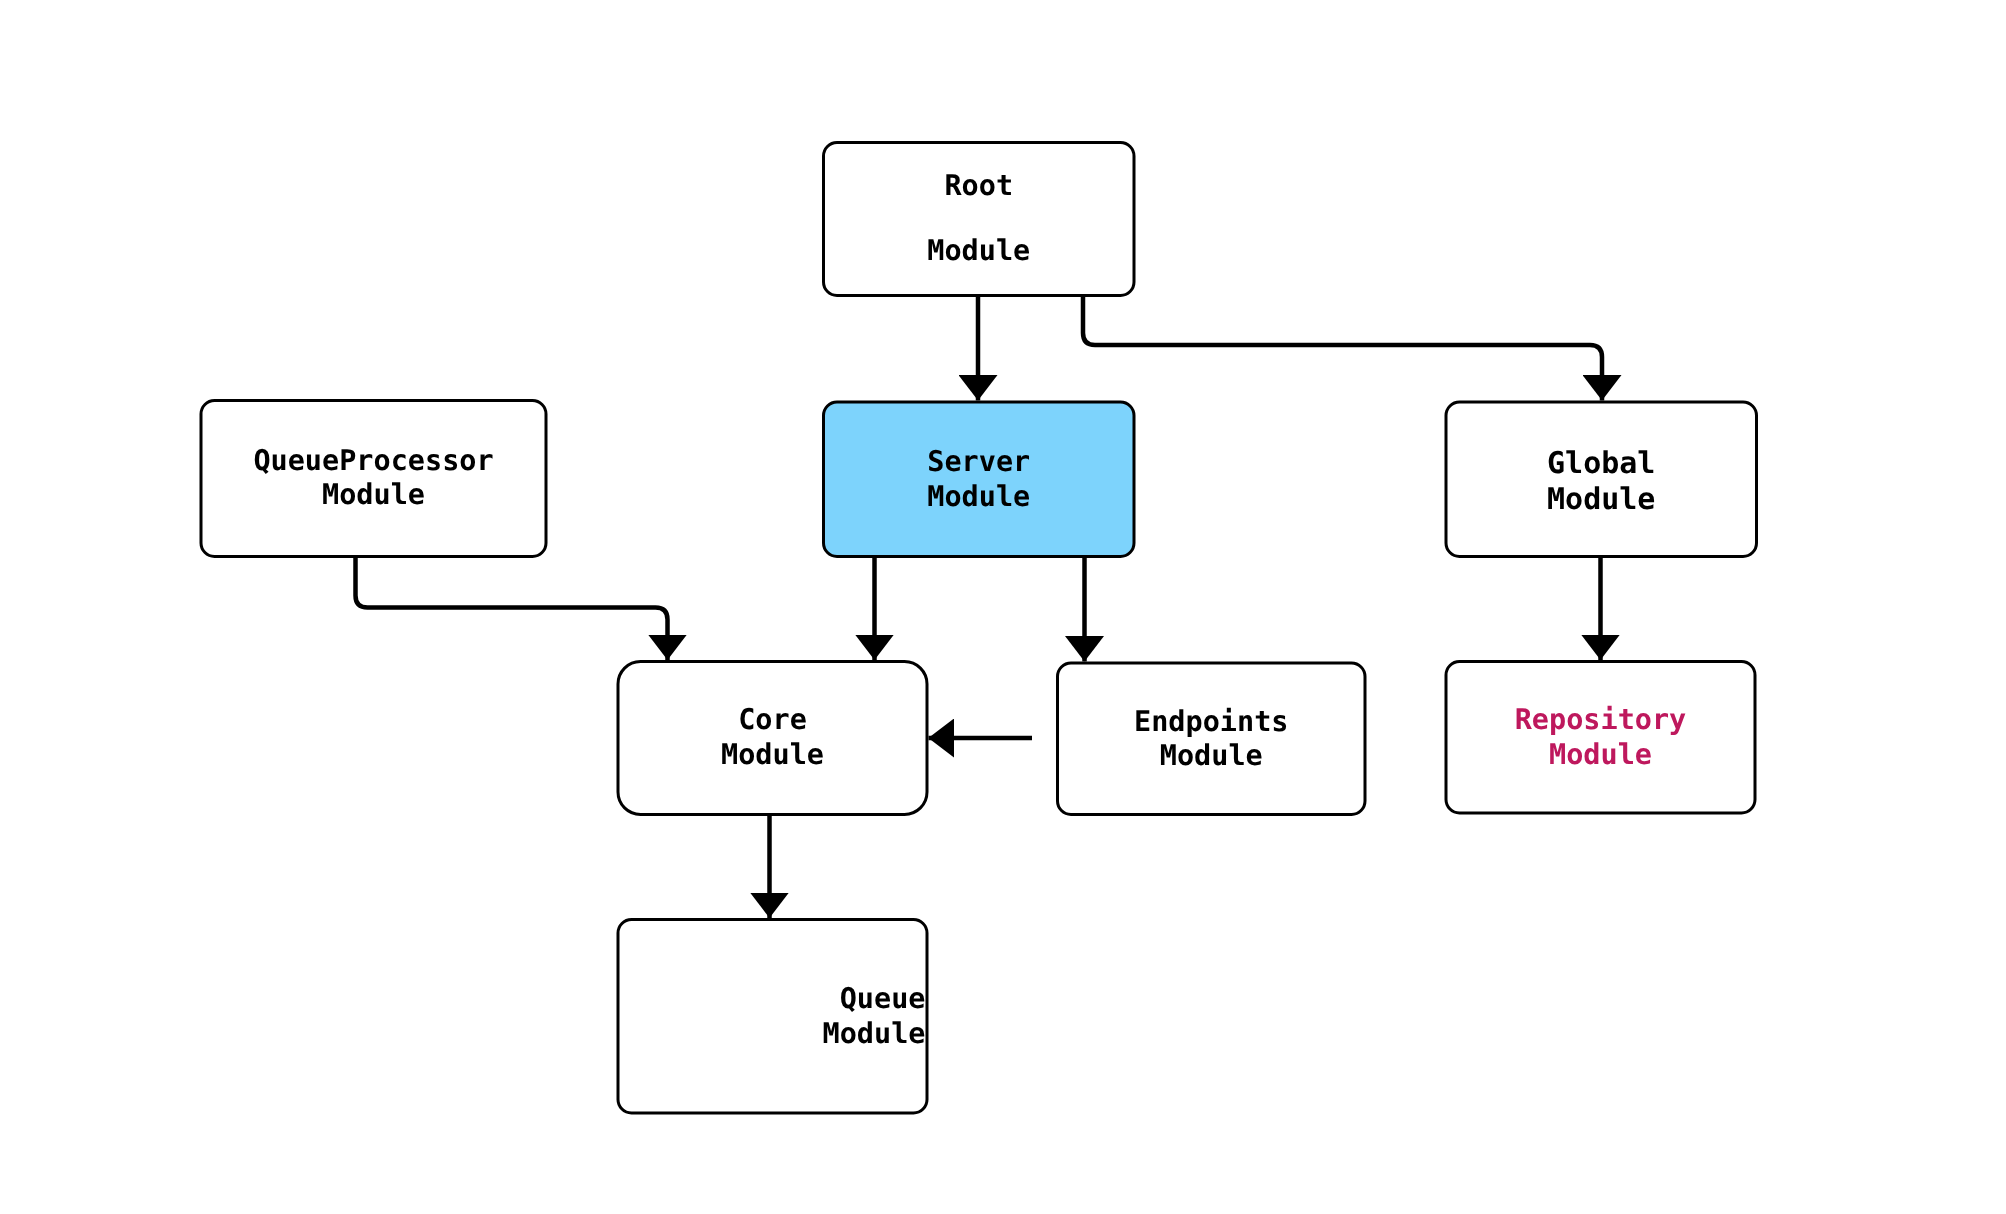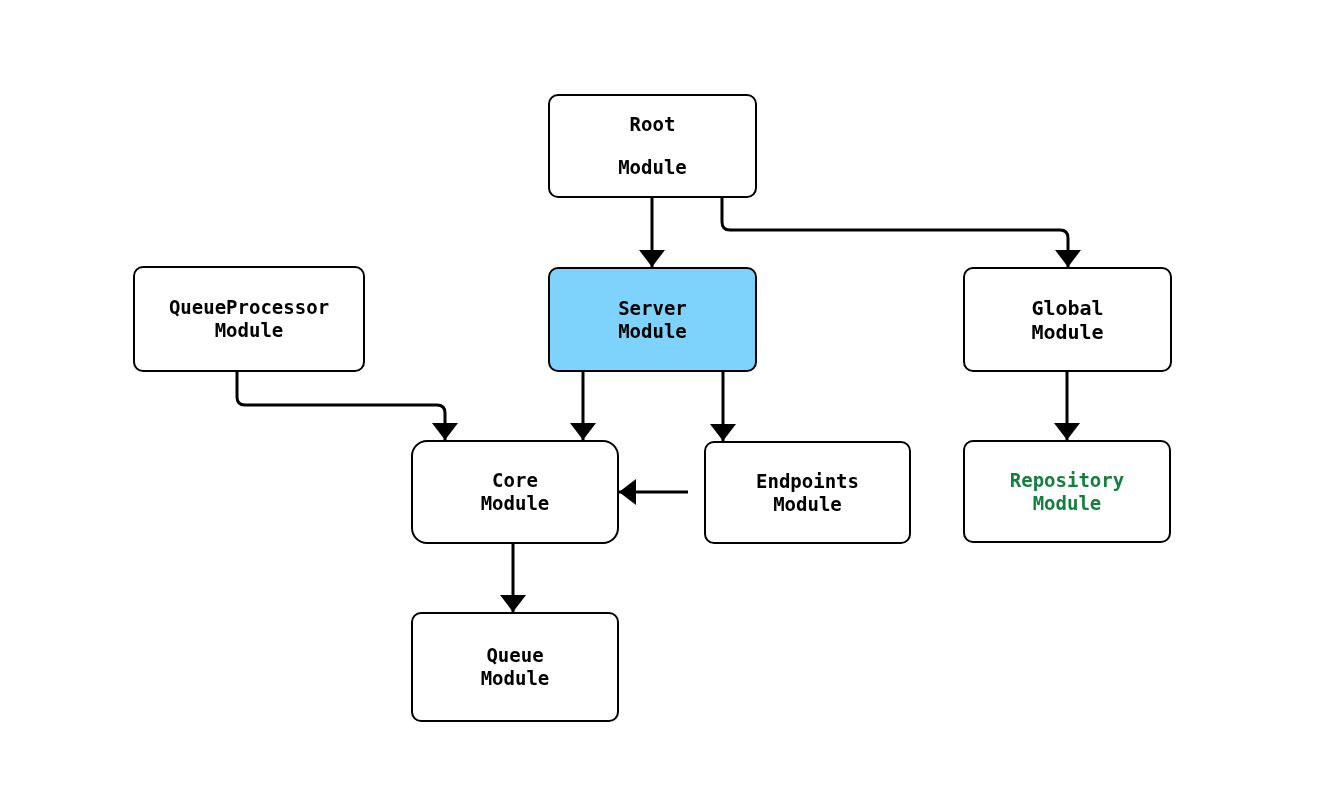--- a/index.html
+++ b/index.html
@@ -58,22 +58,22 @@
         <div>Module</div>
       </div>
       <div class="node" style="left: 411px; top: 440px; width: 208px; height: 104px; background: rgb(255, 255, 255); border-color: rgb(0, 0, 0); border-width: 2.8px; border-radius: 16px; font-size: 19px; color: rgb(0, 0, 0);">
         <div>Core</div>
         <div>Module</div>
       </div>
       <div class="node" style="left: 692px; top: 441px; width: 207px; height: 103px; background: rgb(255, 255, 255); border-color: rgb(0, 0, 0); border-width: 2.8px; border-radius: 10px; font-size: 19px; color: rgb(0, 0, 0); margin-left: 12px;">
         <div>Endpoints</div>
         <div>Module</div>
       </div>
-      <div class="node" style="left: 963px; top: 440px; width: 208px; height: 103px; background: rgb(255, 255, 255); border-color: rgb(0, 0, 0); border-width: 2.8px; border-radius: 10px; font-size: 19px; color: #15803d;">
+      <div class="node" style="left: 963px; top: 440px; width: 208px; height: 103px; background: rgb(255, 255, 255); border-color: rgb(0, 0, 0); border-width: 2.8px; border-radius: 10px; font-size: 19px; color: #be185d;">
         <div>Repository</div>
         <div>Module</div>
       </div>
-      <div class="node" style="left: 411px; top: 612px; width: 208px; height: 110px; background: rgb(255, 255, 255); border-color: rgb(0, 0, 0); border-width: 2.8px; border-radius: 10px; font-size: 19px; color: rgb(0, 0, 0);">
+      <div class="node" style="left: 411px; top: 612px; width: 208px; height: 131px; background: rgb(255, 255, 255); border-color: rgb(0, 0, 0); border-width: 2.8px; border-radius: 10px; font-size: 19px; color: rgb(0, 0, 0); align-items: flex-end;">
         <div>Queue</div>
         <div>Module</div>
       </div>
     </div>
 </div>
 
 </body></html>

